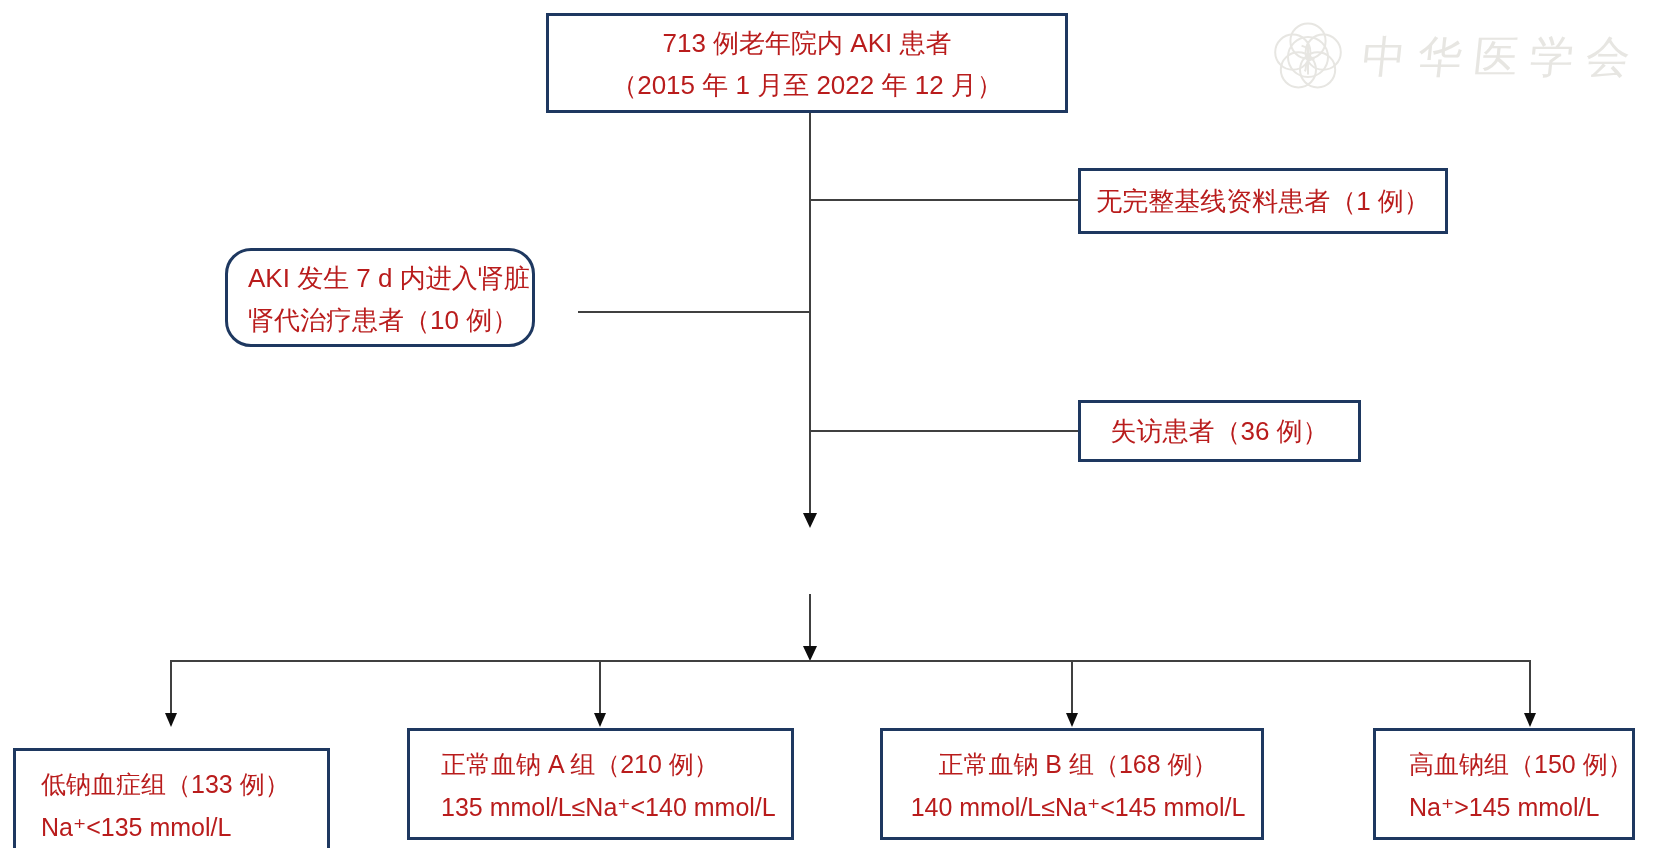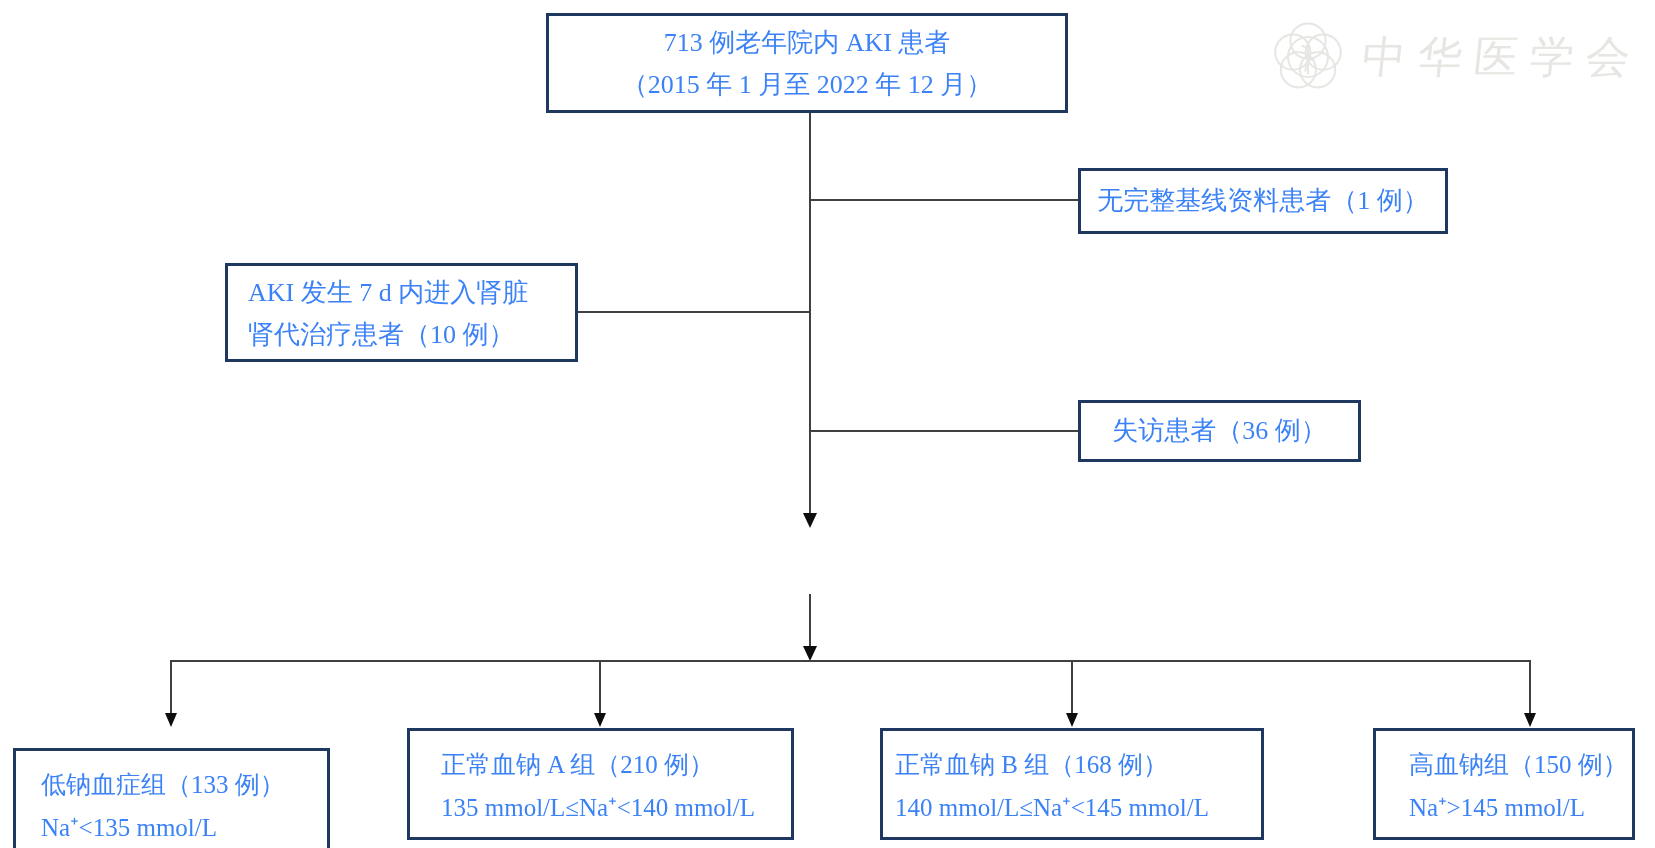--- a/index.html
+++ b/index.html
@@ -12,38 +12,37 @@
     width:1655px;height:848px;
     background:#ffffff;
     overflow:hidden;
   }
   
   .fbox{
     position:absolute;
     background:#ffffff;
     border:3px solid #1e3860;
     box-sizing:border-box;
-    color:#3b82f6;
+    color:#b91c1c;
     font-size:26px;
     line-height:42px;
-    font-family:Liberation Serif, serif;
   }
   .fbox .ln{display:block;white-space:nowrap;}
   .center{text-align:center;}
 
   .title-box{left:546px;top:13px;width:522px;height:100px;padding-top:6px;}
   .excl1-box{left:1078px;top:168px;width:370px;height:66px;line-height:60px;}
-  .excl2-box{left:225px;top:263px;width:353px;height:99px;padding:6px 0 0 20px;}
+  .excl2-box{left:225px;top:248px;width:310px;height:99px;padding:6px 0 0 20px;border-radius:26px;}
   .excl3-box{left:1078px;top:400px;width:283px;height:62px;line-height:56px;}
   .enroll-box{left:575px;top:528px;width:470px;height:66px;line-height:60px;font-size:27px;}
 
   .group-box{top:728px;height:112px;padding-top:12px;font-size:25px;line-height:43px;}
   .g0{left:13px;width:317px;padding-left:25px;margin-top:20px;}
   .g1{left:407px;width:387px;padding-left:31px;}
-  .g2{left:880px;width:384px;padding-left:12px;}
+  .g2{left:880px;width:384px;padding-left:12px;text-align:center;}
   .g3{left:1373px;width:262px;padding-left:33px;}
 
   
   .vline,.hline{position:absolute;background:#404040;}
   .vline{width:2px;}
   .hline{height:2px;}
   .spine{left:809px;top:113px;height:401px;}
   .stub{left:809px;top:594px;height:54px;}
   .branch1{left:811px;top:199px;width:267px;}
   .branchL{left:578px;top:311px;width:233px;}

